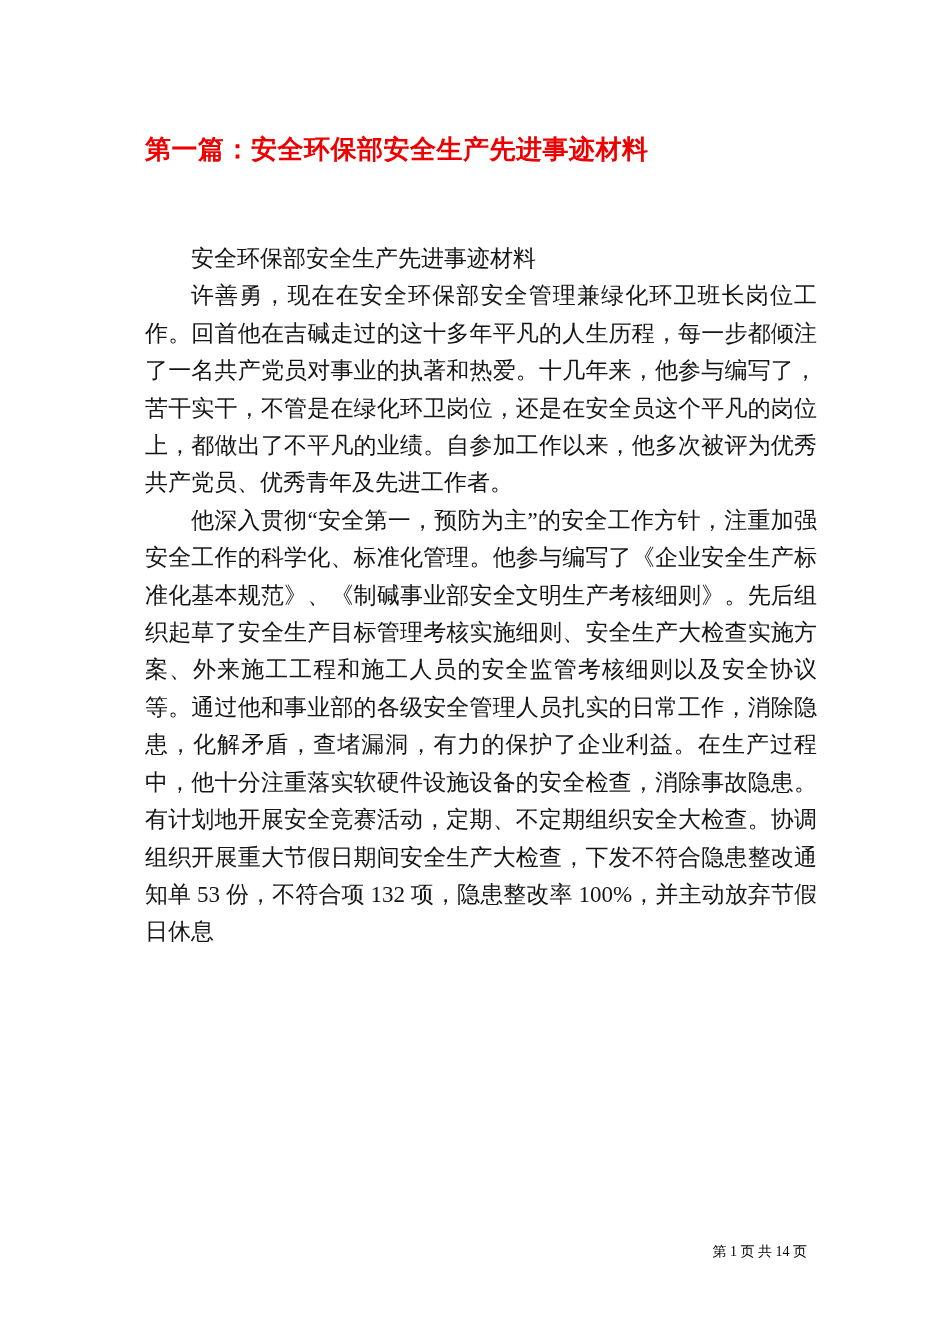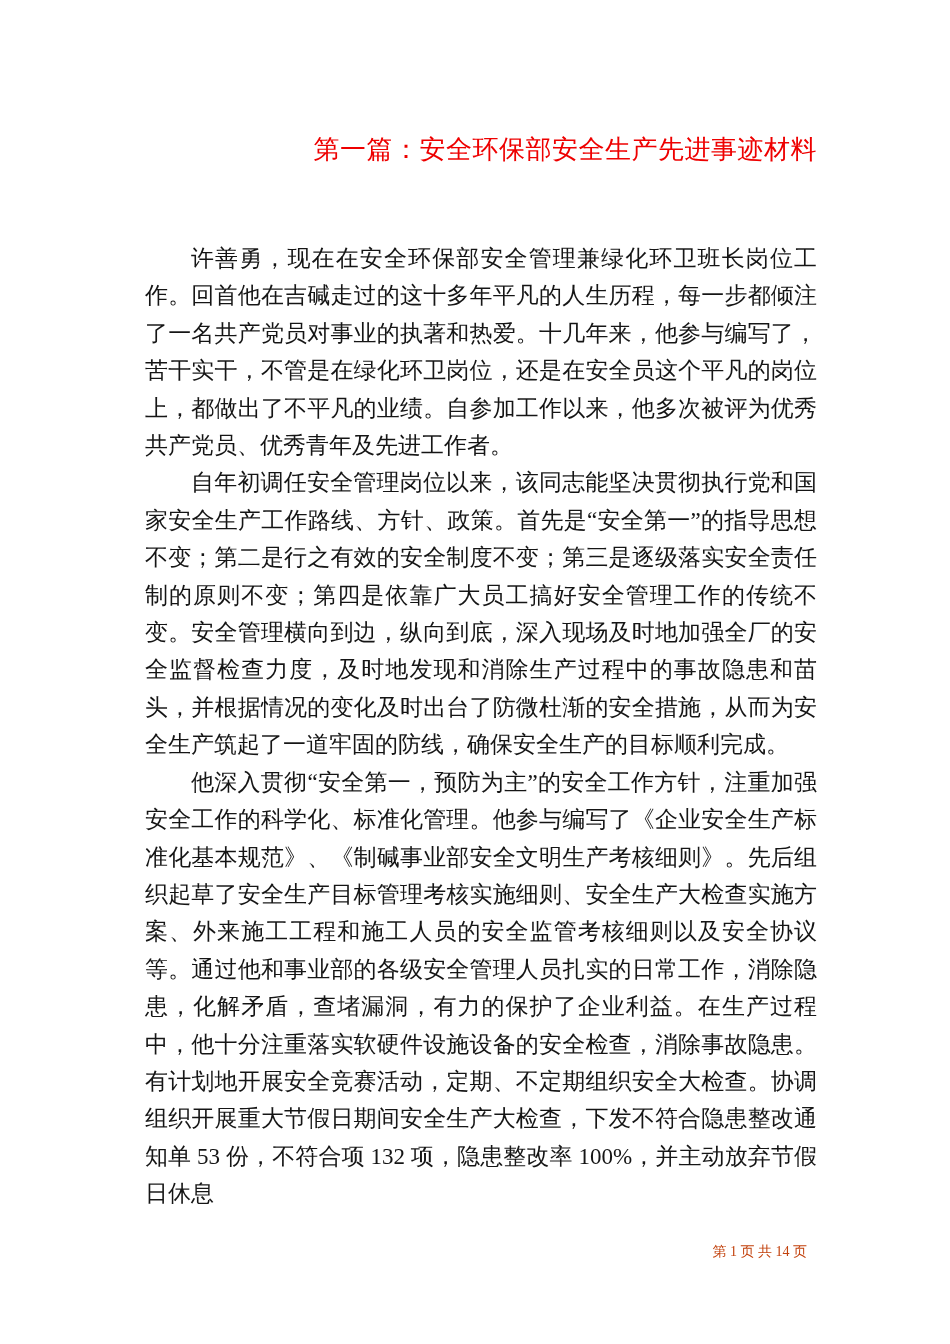--- a/index.html
+++ b/index.html
@@ -18,22 +18,22 @@
     height: 1344px;
     box-sizing: border-box;
     padding: 130px 133px 0 145px;
     background: #ffffff;
     overflow: hidden;
   }
   .doc-title {
     margin: 0;
     font-size: 26px;
     line-height: 40px;
-    font-weight: normal;
-    text-align: right;
+    font-weight: bold;
+    text-align: left;
     letter-spacing: 0.5px;
     color: #ee0000; 
   }
   .content {
     margin-top: 70px;
     font-size: 23px;
     line-height: 37.4px;
     color: #151515;
     text-align: justify;
     text-justify: inter-ideograph;
@@ -42,32 +42,32 @@
     margin: 0;
     padding: 0;
     text-indent: 46px;
   }
   .footer {
     position: absolute;
     top: 1243px;
     right: 143px;
     font-size: 14px;
     line-height: 18px;
-    color: #c2410c;
+    color: #000000;
     font-family: "Liberation Serif", "DejaVu Serif", serif;
   }
 </style>
 </head>
 <body>
 
 <div class="page">
 
   <h1 class="doc-title" style="color: rgb(238, 0, 0);">第一篇：安全环保部安全生产先进事迹材料</h1>
 
   <div class="content" style="color: rgb(21, 21, 21);">
+    <p>安全环保部安全生产先进事迹材料</p>
     <p>许善勇，现在在安全环保部安全管理兼绿化环卫班长岗位工作。回首他在吉碱走过的这十多年平凡的人生历程，每一步都倾注了一名共产党员对事业的执著和热爱。十几年来，他参与编写了，苦干实干，不管是在绿化环卫岗位，还是在安全员这个平凡的岗位上，都做出了不平凡的业绩。自参加工作以来，他多次被评为优秀共产党员、优秀青年及先进工作者。</p>
-    <p>自年初调任安全管理岗位以来，该同志能坚决贯彻执行党和国家安全生产工作路线、方针、政策。首先是“安全第一”的指导思想不变；第二是行之有效的安全制度不变；第三是逐级落实安全责任制的原则不变；第四是依靠广大员工搞好安全管理工作的传统不变。安全管理横向到边，纵向到底，深入现场及时地加强全厂的安全监督检查力度，及时地发现和消除生产过程中的事故隐患和苗头，并根据情况的变化及时出台了防微杜渐的安全措施，从而为安全生产筑起了一道牢固的防线，确保安全生产的目标顺利完成。</p>
     <p>他深入贯彻“安全第一，预防为主”的安全工作方针，注重加强安全工作的科学化、标准化管理。他参与编写了《企业安全生产标准化基本规范》、《制碱事业部安全文明生产考核细则》。先后组织起草了安全生产目标管理考核实施细则、安全生产大检查实施方案、外来施工工程和施工人员的安全监管考核细则以及安全协议等。通过他和事业部的各级安全管理人员扎实的日常工作，消除隐患，化解矛盾，查堵漏洞，有力的保护了企业利益。在生产过程中，他十分注重落实软硬件设施设备的安全检查，消除事故隐患。有计划地开展安全竞赛活动，定期、不定期组织安全大检查。协调组织开展重大节假日期间安全生产大检查，下发不符合隐患整改通知单 53 份，不符合项 132 项，隐患整改率 100%，并主动放弃节假日休息</p>
   </div>
 
   <div class="footer">第 1 页 共 14 页</div>
 
 </div>
 
 </body></html>

